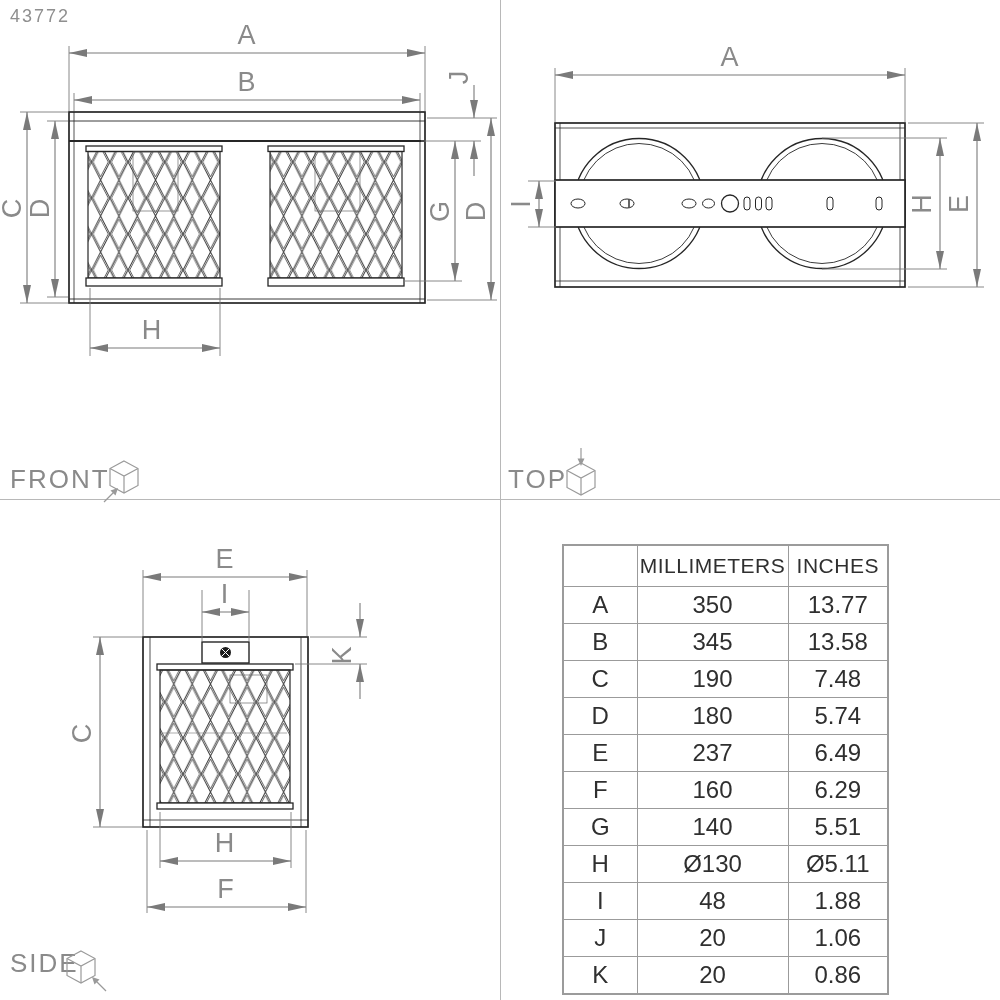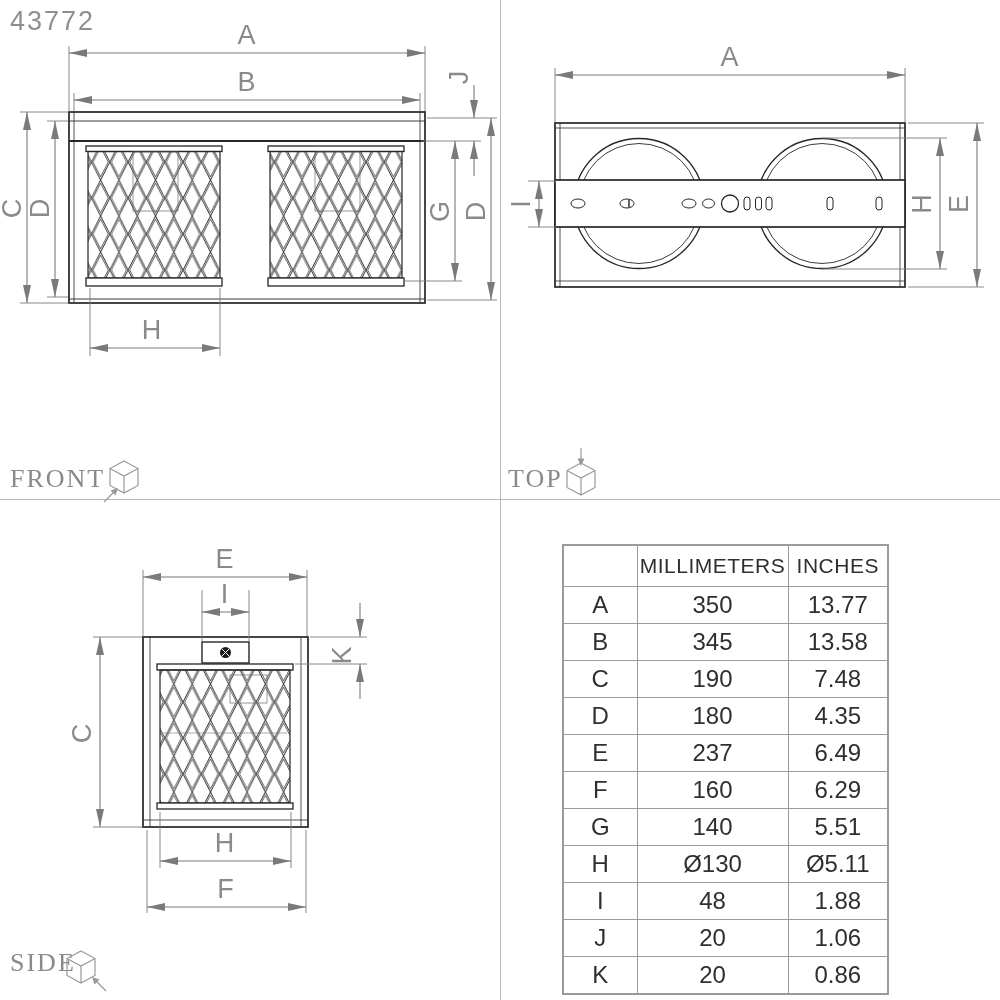--- a/index.html
+++ b/index.html
@@ -4,23 +4,22 @@
 <style>
   html,body{margin:0;padding:0;background:#ffffff;}
   #canvas{
     position:relative;width:1000px;height:1000px;background:#fff;overflow:hidden;
     font-family:"Liberation Sans", sans-serif;
   }
   .abs{position:absolute;}
   .gray-label{
     color:#8a8a8a;font-size:26px;letter-spacing:2px;line-height:1;
     white-space:nowrap;
-    font-family:Liberation Serif, serif;
-  }
-  .model-number{color:#8f8f8f;font-size:27px;letter-spacing:2px;}
+  }
+  .model-number{color:#8f8f8f;font-size:18px;letter-spacing:2px;}
   .divider-v{position:absolute;left:500px;top:0;width:1px;height:1000px;background:#b8b8b8;}
   .divider-h{position:absolute;left:0;top:499px;width:1000px;height:1px;background:#b8b8b8;}
   svg{display:block;}
   svg text{
     font-family:"Liberation Sans", sans-serif;
     font-size:27px;fill:#8a8a8a;letter-spacing:1px;
   }
   
   table.dims{
     border-collapse:collapse;table-layout:fixed;width:325px;
@@ -314,21 +313,21 @@
         <td>13.58</td>
       </tr>
       <tr>
         <td>C</td>
         <td>190</td>
         <td>7.48</td>
       </tr>
       <tr>
         <td>D</td>
         <td>180</td>
-        <td>4.35</td>
+        <td>5.74</td>
       </tr>
       <tr>
         <td>E</td>
         <td>237</td>
         <td>6.49</td>
       </tr>
       <tr>
         <td>F</td>
         <td>160</td>
         <td>6.29</td>

